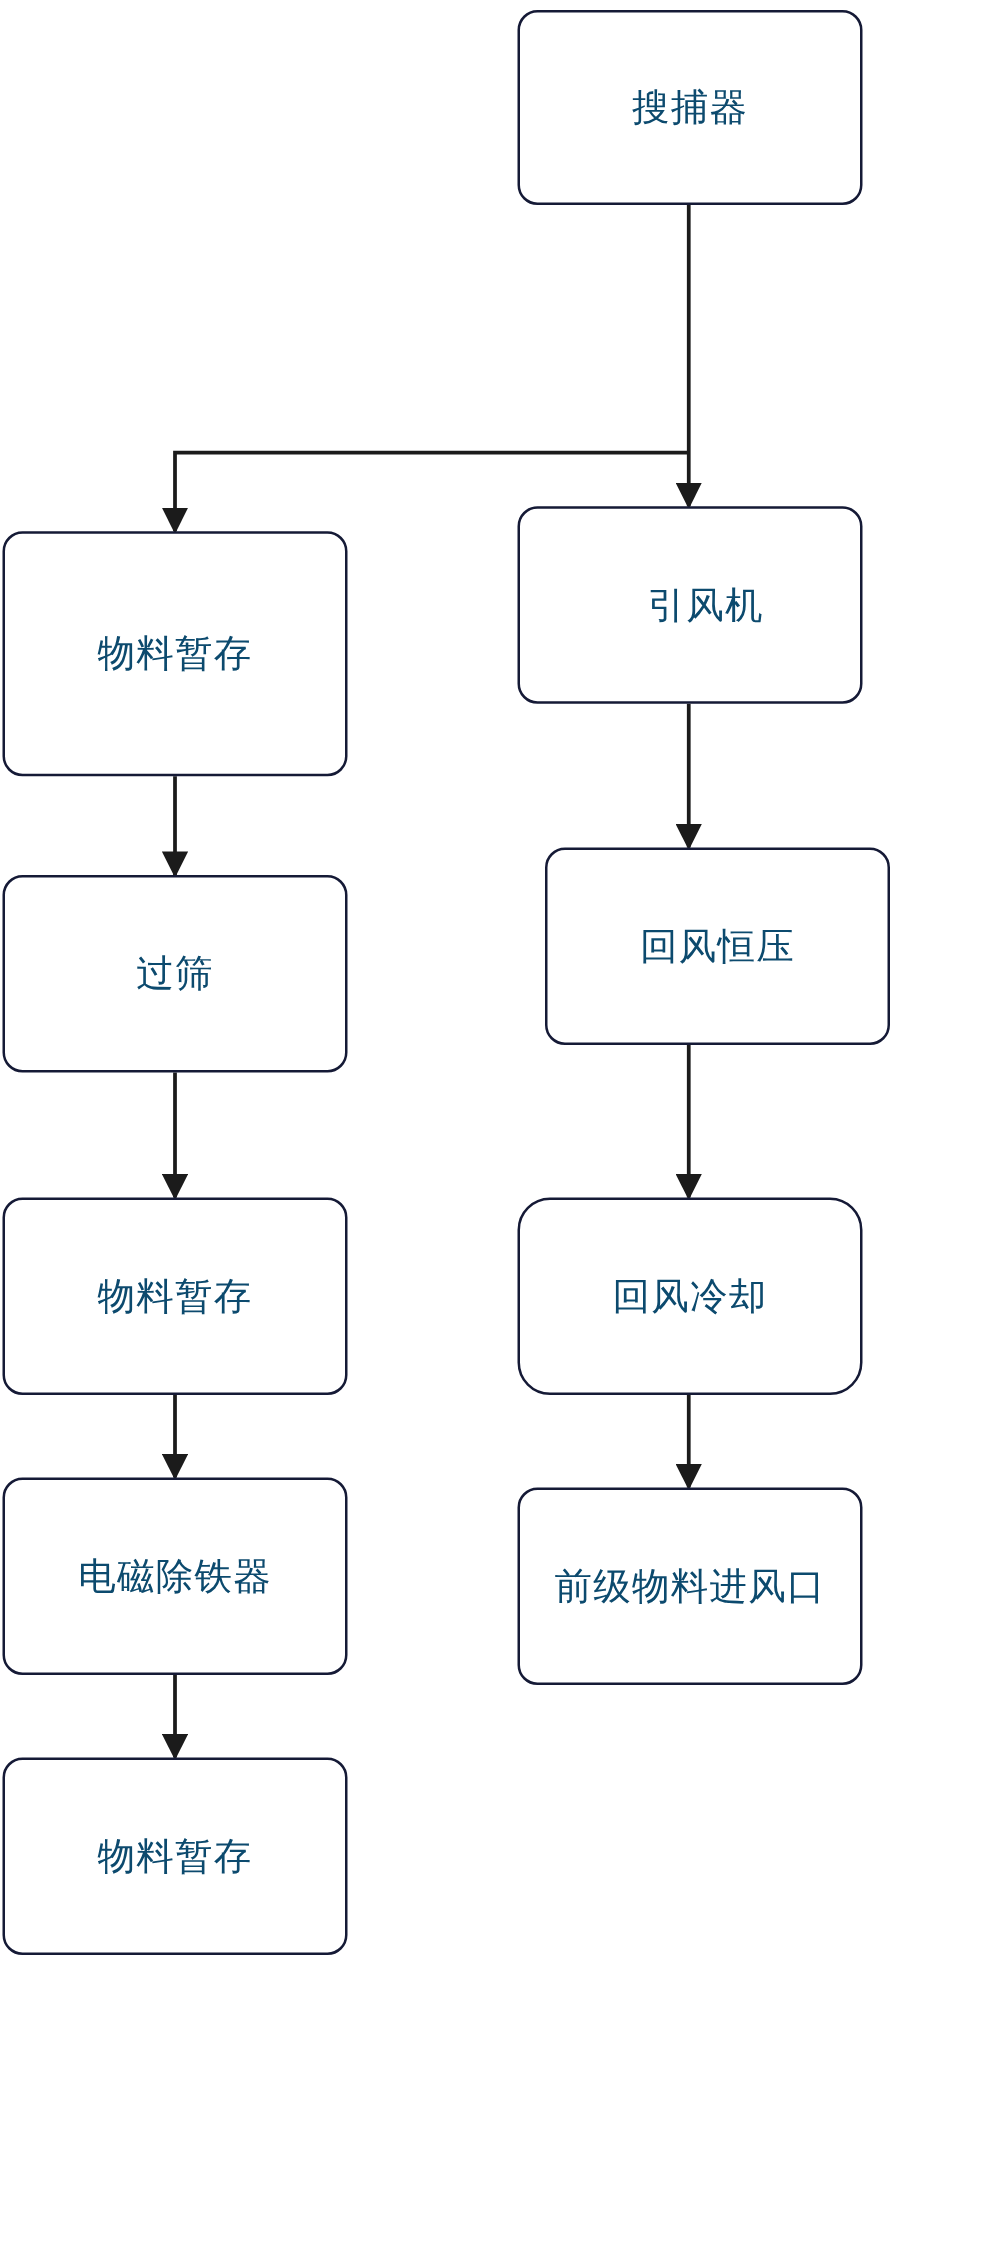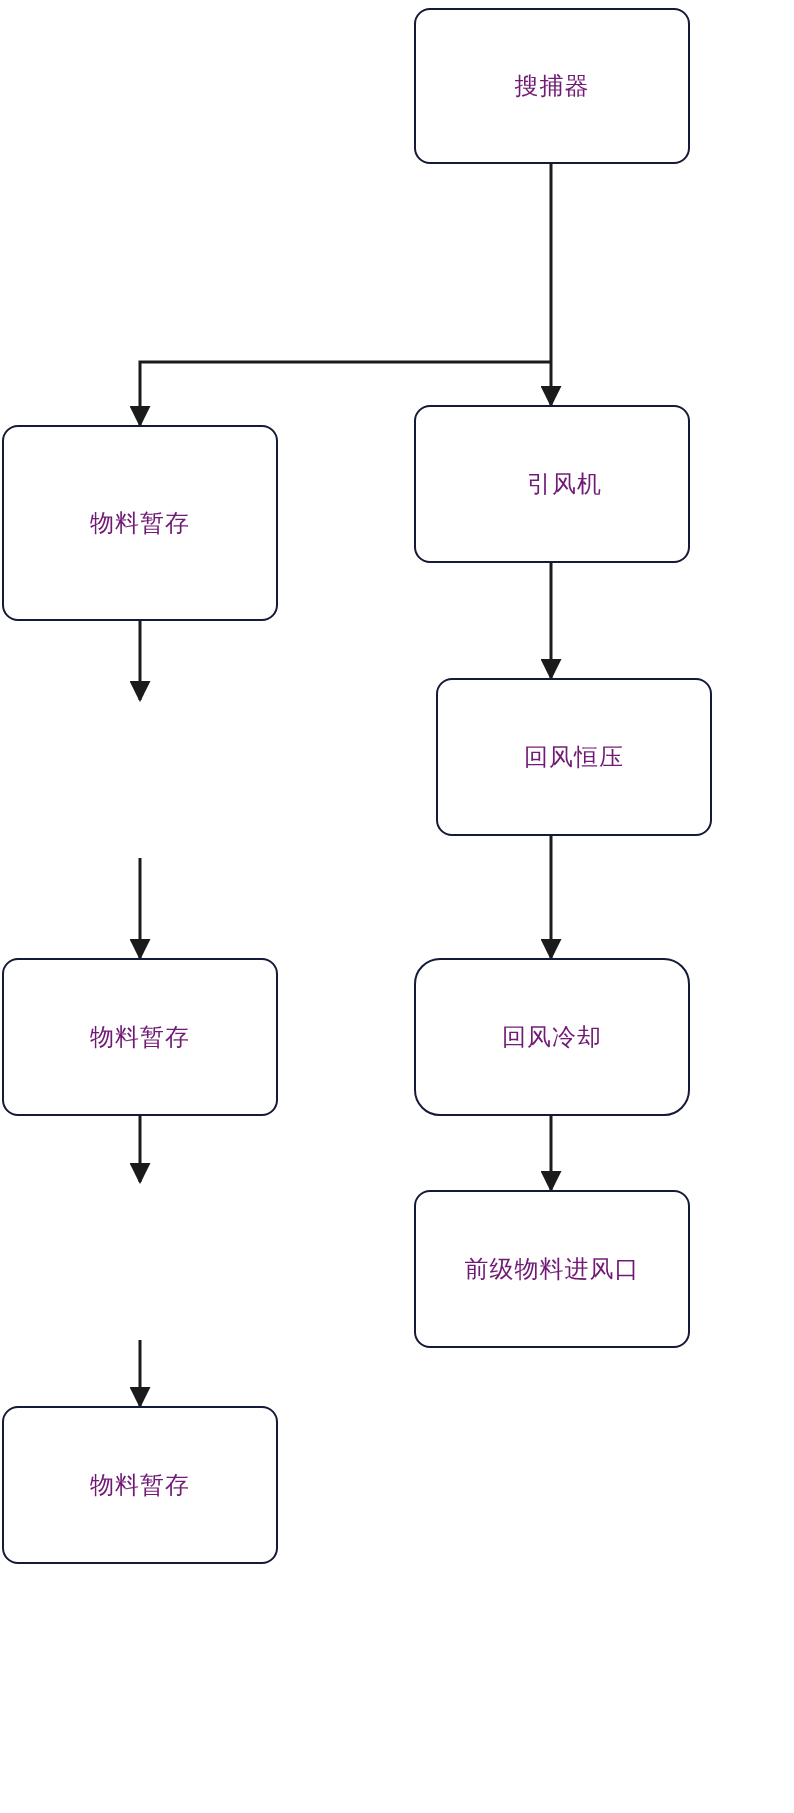--- a/index.html
+++ b/index.html
@@ -30,23 +30,23 @@
     box-sizing: border-box;
     border: 2.5px solid #151a36;
     border-radius: 16px;
     background: #ffffff;
     display: flex;
     align-items: center;
     justify-content: center;
     z-index: 2;
   }
   .node-label {
-    font-size: 24px;
+    font-size: 30px;
     line-height: 1.1;
-    color: #701a75;
+    color: #0c4a6e;
     white-space: nowrap;
     letter-spacing: 1px;
     text-align: center;
   }
 </style>
 </head>
 <body>
 
 <div id="canvas">
 
@@ -76,33 +76,39 @@
   </div>
 
   <div class="node" style="left:2px; top:425px; width:276px; height:196px;">
     <span class="node-label">物料暂存</span>
   </div>
 
   <div class="node" style="left:414px; top:405px; width:276px; height:158px;padding-left:25px;">
     <span class="node-label">引风机</span>
   </div>
 
+  <div class="node" style="left:2px; top:700px; width:276px; height:158px;">
+    <span class="node-label">过筛</span>
+  </div>
 
   <div class="node" style="left:436px; top:678px; width:276px; height:158px;">
     <span class="node-label">回风恒压</span>
   </div>
 
   <div class="node" style="left:2px; top:958px; width:276px; height:158px;">
     <span class="node-label">物料暂存</span>
   </div>
 
   <div class="node" style="left:414px; top:958px; width:276px; height:158px;border-radius:26px;">
     <span class="node-label">回风冷却</span>
   </div>
 
+  <div class="node" style="left:2px; top:1182px; width:276px; height:158px;">
+    <span class="node-label">电磁除铁器</span>
+  </div>
 
   <div class="node" style="left:414px; top:1190px; width:276px; height:158px;align-items:center;">
     <span class="node-label">前级物料进风口</span>
   </div>
 
   <div class="node" style="left:2px; top:1406px; width:276px; height:158px;">
     <span class="node-label">物料暂存</span>
   </div>
 
 </div>

